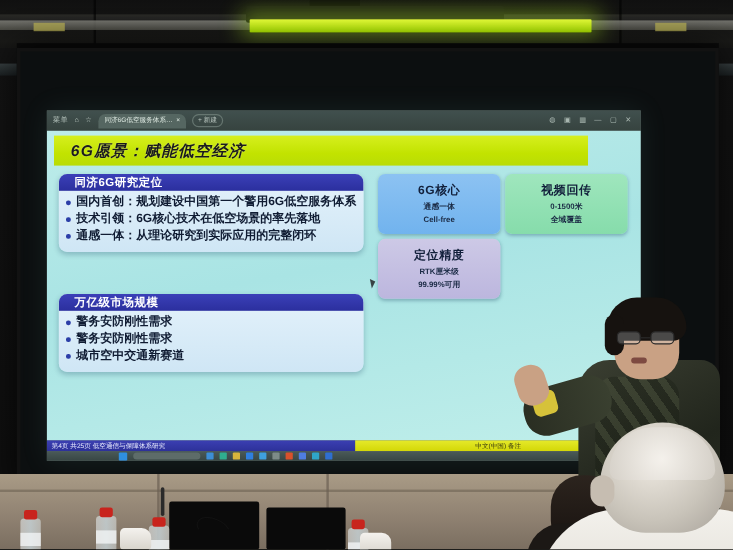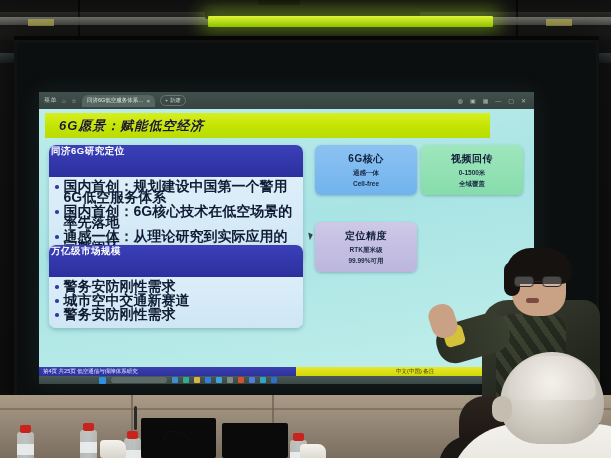--- a/index.html
+++ b/index.html
@@ -60,42 +60,42 @@
   .slide{position:absolute;left:0;top:17px;width:495px;height:258px;
          background:linear-gradient(170deg,#bdecea,#a9e4e4 45%,#bfeeea);}
   .slide-title{position:absolute;left:6px;top:4px;width:445px;height:25px;
                background:linear-gradient(#d6ef1e,#c2e300 60%,#b9dc06);
                display:flex;align-items:center;padding-left:14px;box-sizing:border-box;}
   .slide-title span{font-size:13px;font-weight:bold;color:#1b1b1b;letter-spacing:1px;
                     text-shadow:0 0 1px rgba(255,255,255,.5);font-style:italic;}
 
   .panel{position:absolute;background:linear-gradient(#e4f2fb,#cfe6f5);
          border-radius:7px;box-shadow:0 2px 4px rgba(20,60,90,.25);overflow:hidden;}
-  .panel-head{height:32px;background:linear-gradient(#3b40b8,#2b2f9e);
-              display:flex;align-items:flex-start;padding-left:2px;box-sizing:border-box;}
+  .panel-head{height:14px;background:linear-gradient(#3b40b8,#2b2f9e);
+              display:flex;align-items:center;padding-left:13px;box-sizing:border-box;}
   .panel-head span{font-size:9.5px;font-weight:bold;color:#fff;letter-spacing:.5px;}
   .panel-body{padding:4px 6px 5px 6px;}
   .bullet{display:flex;gap:5px;margin-bottom:3px;align-items:flex-start;}
   .dot{width:3.5px;height:3.5px;border-radius:50%;background:#2b3ea8;margin-top:4px;flex:0 0 auto;}
-  .btxt{font-size:14px;line-height:11px;color:#101c33;font-weight:bold;}
+  .btxt{font-size:10px;line-height:11px;color:#101c33;font-weight:bold;}
 
   .p1{left:10px;top:36px;width:254px;}
   .p2{left:10px;top:136px;width:254px;}
 
   .cardgrid{position:absolute;left:276px;top:36px;width:208px;
             display:grid;grid-template-columns:1fr 1fr;gap:4px;}
   .card{height:50px;border-radius:6px;display:flex;flex-direction:column;
         align-items:center;justify-content:center;gap:2px;
         box-shadow:0 1px 3px rgba(20,60,90,.3);box-sizing:border-box;padding:2px;}
   .card h4{margin:0;font-size:10px;font-weight:bold;color:#12203b;letter-spacing:.5px;}
   .card p{margin:0;font-size:6.5px;color:#1a2a44;line-height:9px;font-weight:bold;}
   .c-blue{background:linear-gradient(#8cc2f2,#71b3ee);}
   .c-green{background:linear-gradient(#9fe6bd,#86dcab);}
   .c-gray{background:linear-gradient(#cfdde2,#bdd0d8);}
-  .c-lav{background:linear-gradient(#cdc9e6,#bcb6de);margin-top:23px;}
+  .c-lav{background:linear-gradient(#cdc9e6,#bcb6de);}
 
   .cursor{position:absolute;left:270px;top:123px;width:0;height:0;
           border-left:4px solid #1a1a1a;border-top:3px solid transparent;
           border-bottom:5px solid transparent;transform:rotate(-12deg);opacity:.8;}
 
   .ppt-status{position:absolute;left:0;top:275px;width:495px;height:9px;
               display:flex;align-items:center;}
   .ps-left{width:52%;height:9px;background:linear-gradient(#3b3fb2,#2d3199);
            display:flex;align-items:center;gap:4px;padding-left:4px;box-sizing:border-box;}
   .ps-left span{font-size:5.5px;color:#e9ecff;white-space:nowrap;overflow:hidden;}
@@ -226,45 +226,45 @@
         <div class="panel-head">
           <span>同济6G研究定位</span>
         </div>
         <div class="panel-body">
           <div class="bullet">
             <div class="dot"></div>
             <div class="btxt">国内首创：规划建设中国第一个警用6G低空服务体系</div>
           </div>
           <div class="bullet">
             <div class="dot"></div>
-            <div class="btxt">国内首创：6G核心技术在低空场景的率先落地</div>
+            <div class="btxt">技术引领：6G核心技术在低空场景的率先落地</div>
           </div>
           <div class="bullet">
             <div class="dot"></div>
             <div class="btxt">通感一体：从理论研究到实际应用的完整闭环</div>
           </div>
         </div>
       </div>
 
       <div class="panel p2">
         <div class="panel-head">
           <span>万亿级市场规模</span>
         </div>
         <div class="panel-body">
           <div class="bullet">
             <div class="dot"></div>
             <div class="btxt">警务安防刚性需求</div>
           </div>
           <div class="bullet">
             <div class="dot"></div>
+            <div class="btxt">警务安防刚性需求</div>
+          </div>
+          <div class="bullet">
+            <div class="dot"></div>
             <div class="btxt">城市空中交通新赛道</div>
-          </div>
-          <div class="bullet">
-            <div class="dot"></div>
-            <div class="btxt">警务安防刚性需求</div>
           </div>
         </div>
       </div>
 
       <div class="cardgrid">
         <div class="card c-blue">
           <h4>6G核心</h4>
           <p>通感一体</p>
           <p>Cell-free</p>
         </div>

